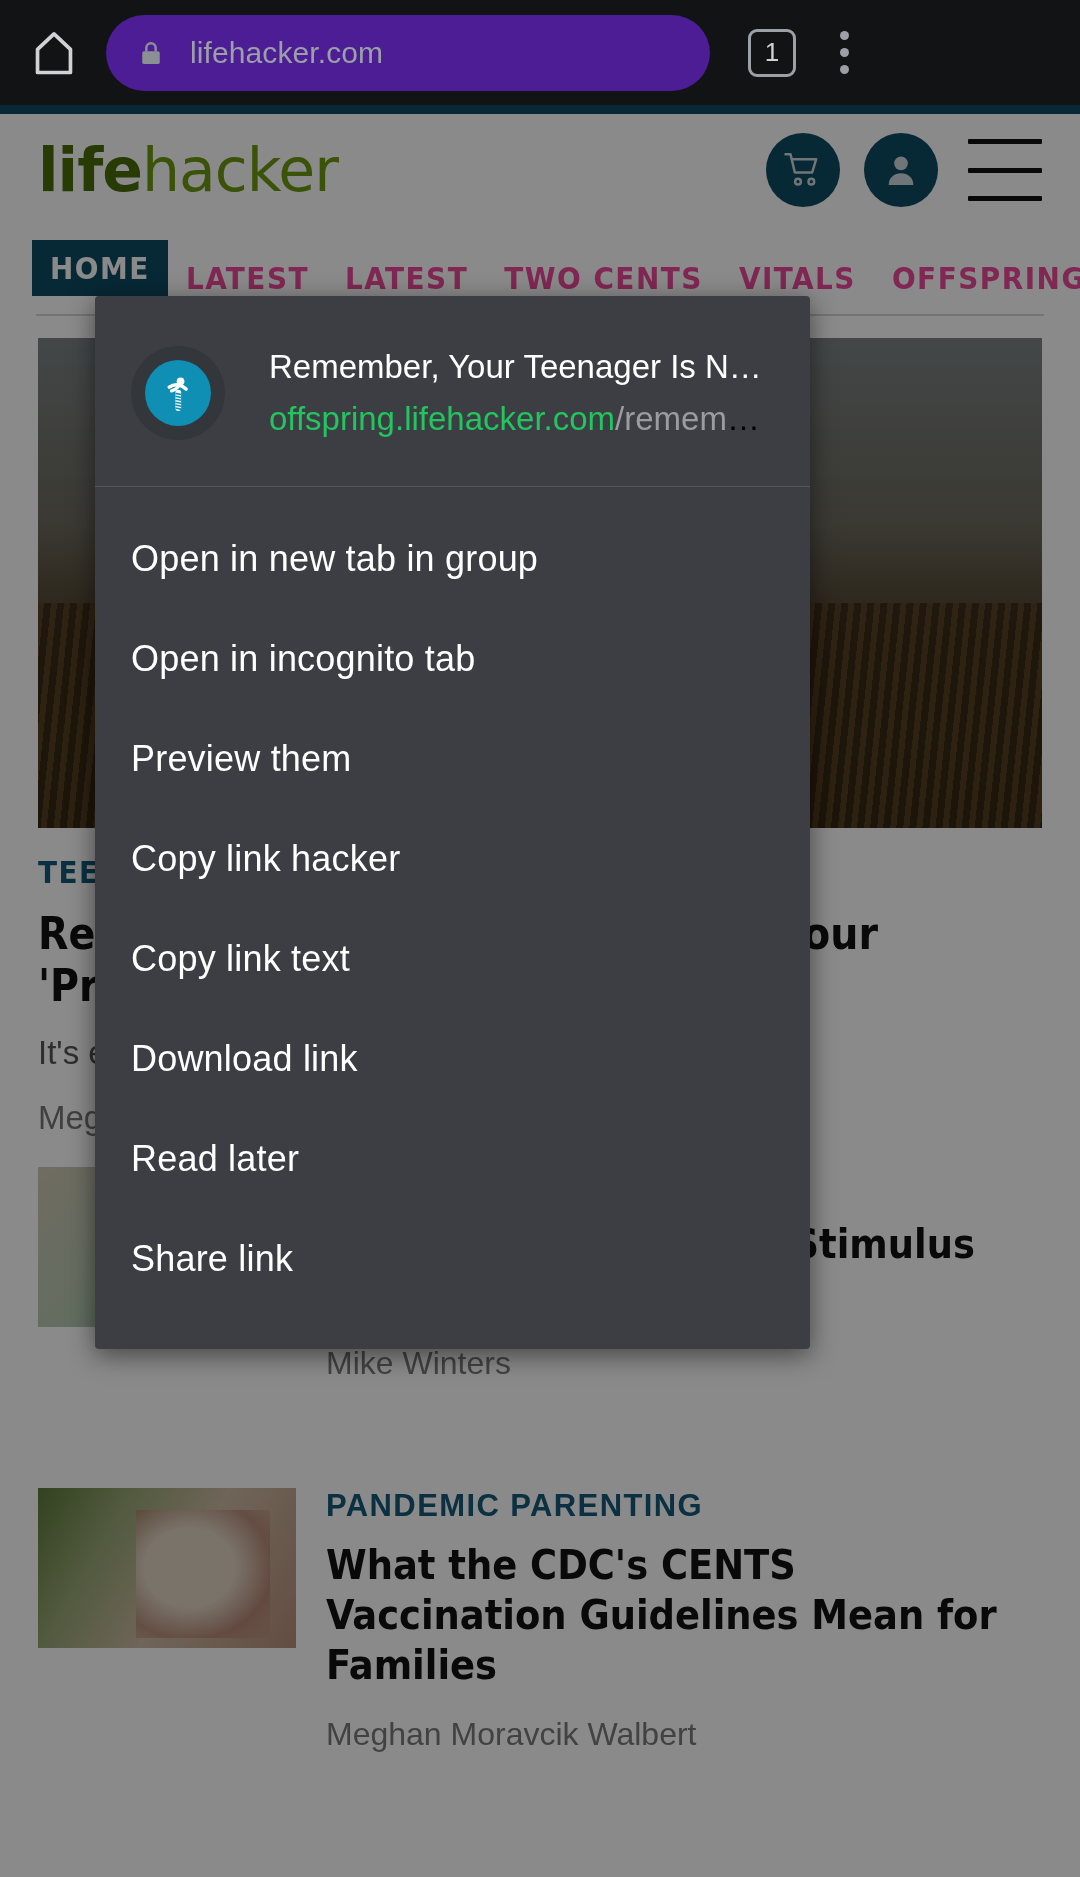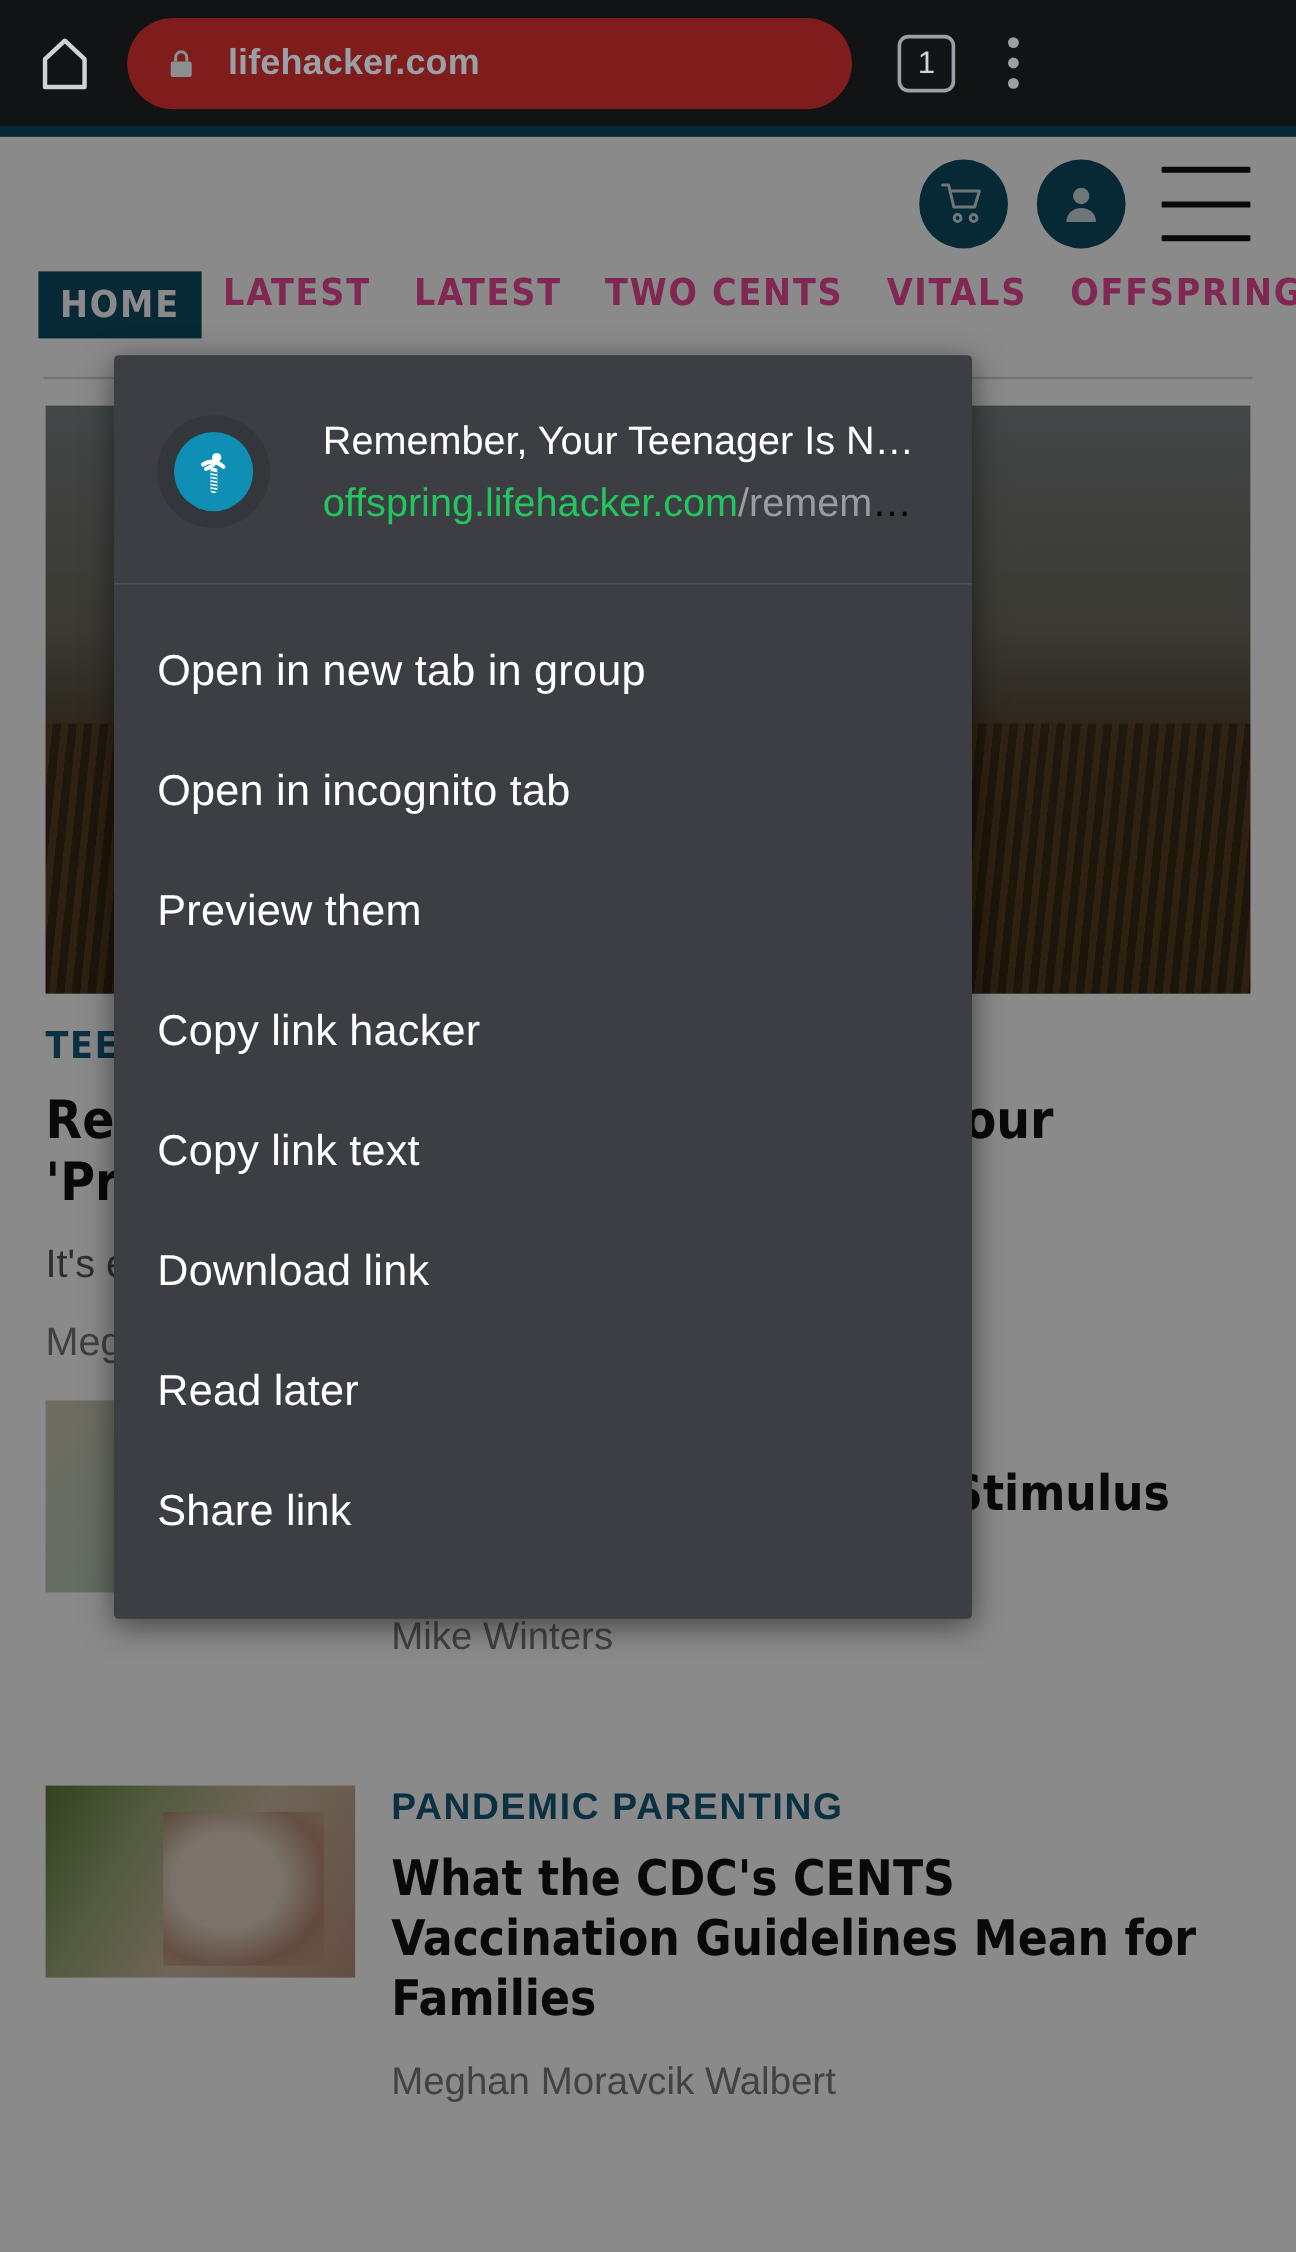--- a/index.html
+++ b/index.html
@@ -34,28 +34,27 @@
   }
   .home-btn {
     width: 72px; height: 72px;
     display: flex; align-items: center; justify-content: center;
     flex: 0 0 auto;
   }
   .omnibox {
     flex: 1 1 auto;
     height: 76px;
     margin: 0 10px 0 16px;
-    background: #7f1d1d;
+    background: #4c1d95;
     border-radius: 40px;
     display: flex;
     align-items: center;
     padding: 0 30px;
     box-sizing: border-box;
     max-width: 604px;
-    font-weight: bold;
   }
   .lock-wrap {
     width: 30px; height: 30px;
     margin-right: 24px;
     flex: 0 0 auto;
     display: flex; align-items: center; justify-content: center;
   }
   .omnibox-url {
     color: #9aa0a6;
     font-size: 30px;
@@ -143,21 +142,21 @@
   .hamburger i {
     display: block;
     height: 5px;
     background: #111;
     width: 100%;
     border-radius: 1px;
   }
 
   .nav-row {
     display: flex;
-    align-items: flex-start;
+    align-items: flex-end;
     gap: 0;
     padding-left: 32px;
     height: 70px;
     white-space: nowrap;
     overflow: hidden;
   }
   .nav-item {
     font-size: 31px;
     font-weight: 700;
     letter-spacing: 1.5px;
@@ -360,20 +359,23 @@
 </style>
 </head>
 <body>
 
 <div id="screen">
 
   <div class="page">
     <div class="page-topline"></div>
 
     <div class="site-header">
+      <div class="logo">
+        <span class="life">life</span><span class="hacker">hacker</span>
+      </div>
       <div class="header-actions">
         <div class="circ-btn">
           <svg width="40" height="40" viewBox="0 0 24 24">
             <path d="M1.5 2.5h3l2.6 11h10.4l2.4-8H6" fill="none" stroke="#cfd9de" stroke-width="1.5" stroke-linecap="round" stroke-linejoin="round"></path>
             <circle cx="9" cy="19" r="1.7" fill="none" stroke="#cfd9de" stroke-width="1.5"></circle>
             <circle cx="17" cy="19" r="1.7" fill="none" stroke="#cfd9de" stroke-width="1.5"></circle>
           </svg>
         </div>
         <div class="circ-btn">
           <svg width="40" height="40" viewBox="0 0 24 24">

